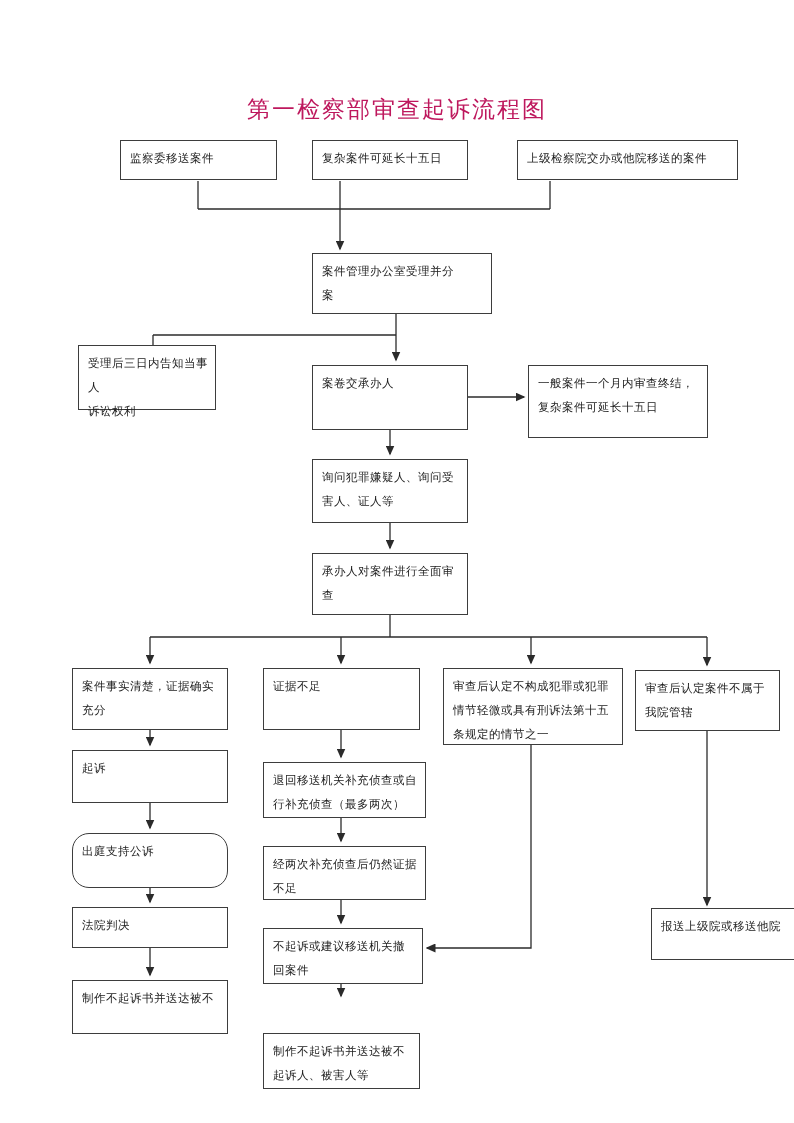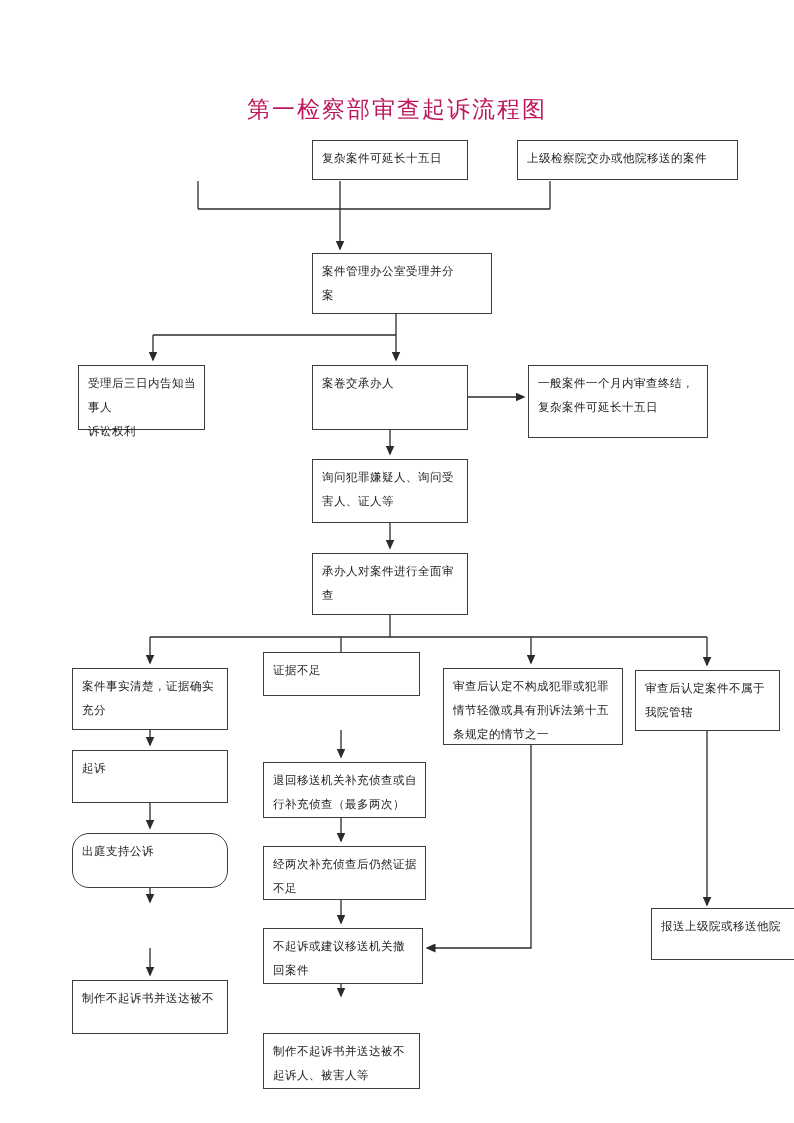--- a/index.html
+++ b/index.html
@@ -39,33 +39,33 @@
     padding: 5px 2px 0 9px;
     white-space: pre-line;
     color: #1c1c1c;
   }
   
   #n1 { left: 120px; top: 140px; width: 157px; height: 40px; }
   #n2 { left: 312px; top: 140px; width: 156px; height: 40px; }
   #n3 { left: 517px; top: 140px; width: 221px; height: 40px; }
   
   #n4 { left: 312px; top: 253px; width: 180px; height: 61px; }
-  #n5 { left: 78px;  top: 365px; width: 127px; height: 65px; }
+  #n5 { left: 78px;  top: 345px; width: 138px; height: 65px; }
   #n6 { left: 312px; top: 365px; width: 156px; height: 65px; }
   #n7 { left: 528px; top: 365px; width: 180px; height: 73px; }
   #n8 { left: 312px; top: 459px; width: 156px; height: 64px; }
   #n9 { left: 312px; top: 553px; width: 156px; height: 62px; }
   
   #c1a { left: 72px; top: 668px; width: 156px; height: 62px; }
   #c1b { left: 72px; top: 750px; width: 156px; height: 53px; }
   #c1c { left: 72px; top: 833px; width: 156px; height: 55px; border-radius: 17px; }
   #c1d { left: 72px; top: 907px; width: 156px; height: 41px; }
   #c1e { left: 72px; top: 980px; width: 156px; height: 54px; }
   
-  #c2a { left: 263px; top: 652px; width: 157px; height: 44px; }
+  #c2a { left: 263px; top: 668px; width: 157px; height: 62px; }
   #c2b { left: 263px; top: 762px; width: 163px; height: 56px; }
   #c2c { left: 263px; top: 846px; width: 163px; height: 54px; }
   #c2d { left: 263px; top: 928px; width: 160px; height: 56px; }
   #c2e { left: 263px; top: 1001px; width: 157px; height: 56px; margin-top: 32px; }
   
   #c3a { left: 443px; top: 668px; width: 180px; height: 77px; }
   
   #c4a { left: 635px; top: 670px; width: 145px; height: 61px; }
   #c4b { left: 651px; top: 908px; width: 157px; height: 52px; }
 </style>
@@ -114,39 +114,41 @@
       <path d="M341,818 V841" marker-end="url(#arrow)"></path>
       <path d="M341,900 V923" marker-end="url(#arrow)"></path>
       <path d="M341,984 V996" marker-end="url(#arrow)"></path>
 
       <path d="M531,745 V948 H427" marker-end="url(#arrow)"></path>
 
       <path d="M707,731 V905" marker-end="url(#arrow)"></path>
     </g>
   </svg>
 
+  <div class="node" id="n1">监察委移送案件</div>
   <div class="node" id="n2">复杂案件可延长十五日</div>
   <div class="node" id="n3">上级检察院交办或他院移送的案件</div>
 
   <div class="node" id="n4">案件管理办公室受理并分
 案</div>
   <div class="node" id="n5">受理后三日内告知当事人
 诉讼权利</div>
   <div class="node" id="n6">案卷交承办人</div>
   <div class="node" id="n7">一般案件一个月内审查终结，
 复杂案件可延长十五日</div>
   <div class="node" id="n8">询问犯罪嫌疑人、询问受
 害人、证人等</div>
   <div class="node" id="n9">承办人对案件进行全面审
 查</div>
 
   <div class="node" id="c1a">案件事实清楚，证据确实
 充分</div>
   <div class="node" id="c1b">起诉</div>
   <div class="node" id="c1c">出庭支持公诉</div>
+  <div class="node" id="c1d">法院判决</div>
   <div class="node" id="c1e">制作不起诉书并送达被不</div>
 
   <div class="node" id="c2a">证据不足</div>
   <div class="node" id="c2b">退回移送机关补充侦查或自
 行补充侦查（最多两次）</div>
   <div class="node" id="c2c">经两次补充侦查后仍然证据
 不足</div>
   <div class="node" id="c2d">不起诉或建议移送机关撤
 回案件</div>
   <div class="node" id="c2e">制作不起诉书并送达被不

